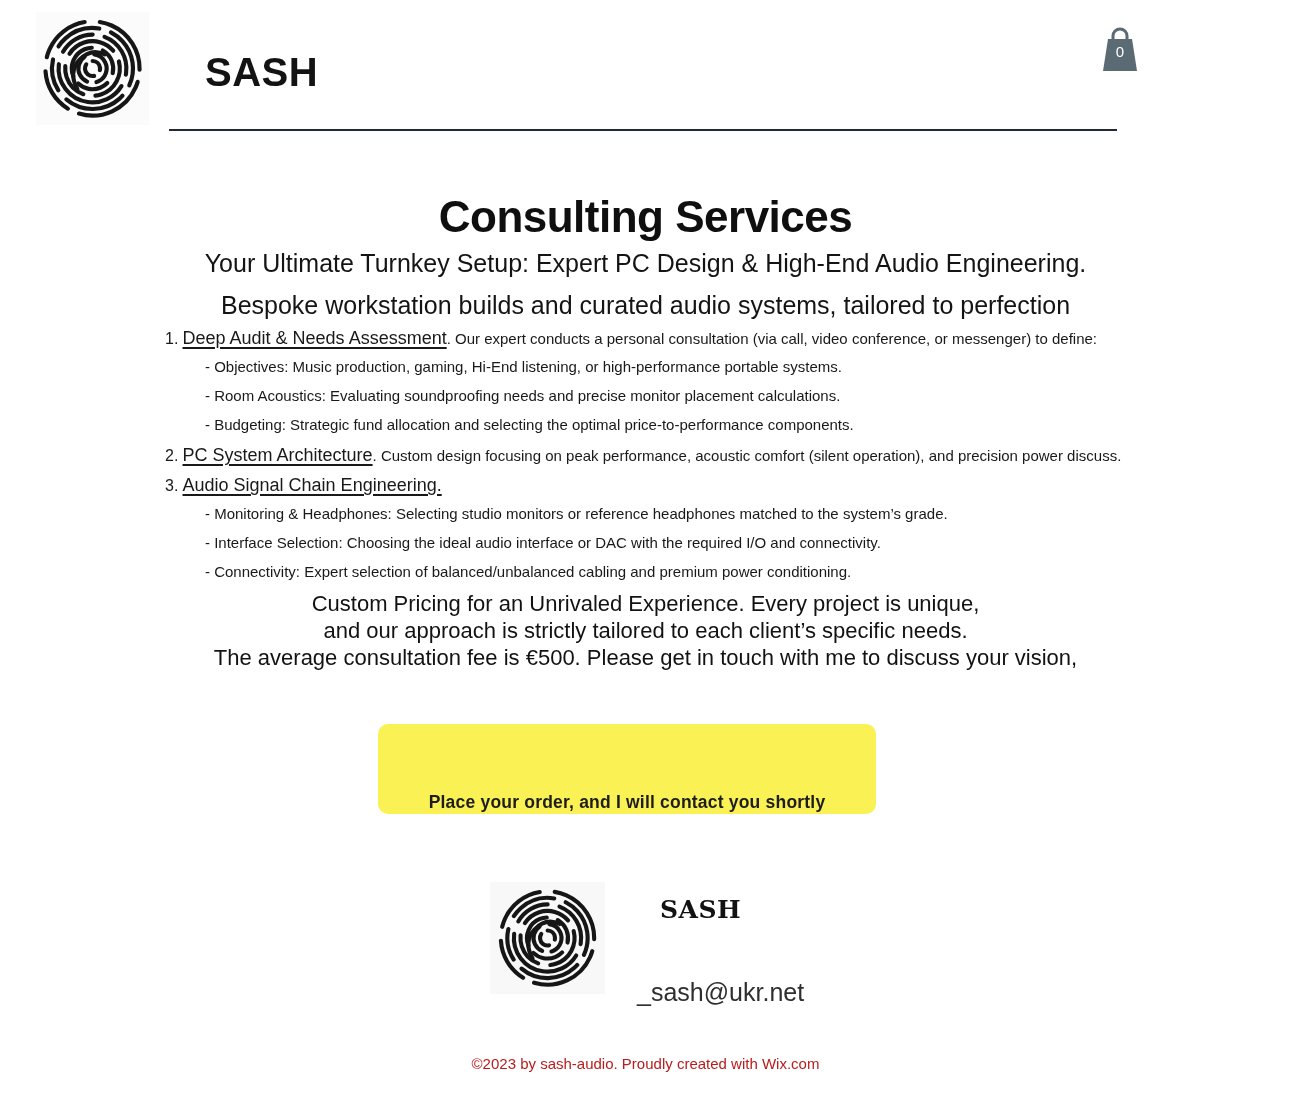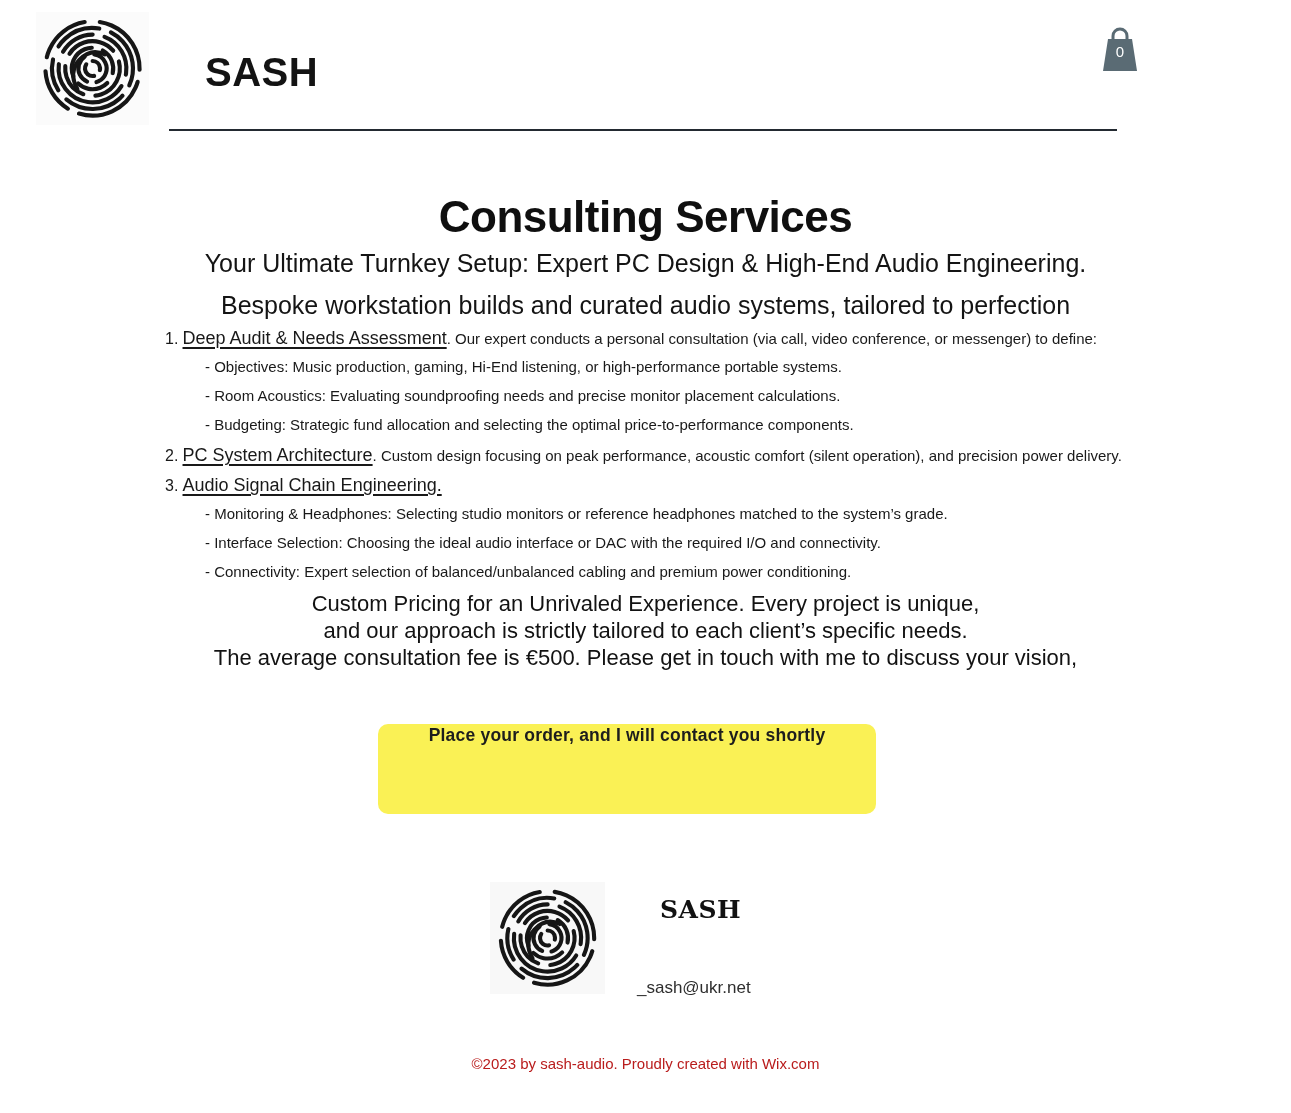--- a/index.html
+++ b/index.html
@@ -29,27 +29,27 @@
   .svc-main { font-size:15px; line-height:24px; margin-bottom:5px; color:#191919; }
   .svc-num { font-size:16px; }
   .svc-title { font-size:18px; text-decoration:underline; text-decoration-thickness:1.5px; text-underline-offset:3px; }
   .svc-after { font-size:15px; }
   .svc-sub { padding-left:40px; font-size:15px; line-height:21px; margin-bottom:8px; color:#191919; }
 
   
   .pricing { position:absolute; left:0; top:590px; width:100%; text-align:center; font-size:22px; line-height:27px; color:#121212; }
 
   
-  .order-btn { position:absolute; left:378px; top:724px; width:498px; height:90px; background:#FAF155; border:none; border-radius:10px; cursor:pointer; display:flex; align-items:flex-start; justify-content:center; }
+  .order-btn { position:absolute; left:378px; top:724px; width:498px; height:90px; background:#FAF155; border:none; border-radius:10px; cursor:pointer; display:flex; align-items:flex-end; justify-content:center; }
   .order-btn span { font-family:"Liberation Sans", sans-serif; font-size:17.5px; font-weight:700; color:#1d1d1d; letter-spacing:.2px; }
 
   
   .logo-footer { position:absolute; left:490px; top:882px; width:115px; height:112px; background:#f8f8f8; }
   .footer-brand { position:absolute; left:660px; top:895px; font-family:"DejaVu Serif", serif; font-size:25px; font-weight:700; color:#121212; letter-spacing:.5px; }
-  .footer-email { position:absolute; left:637px; top:978px; font-size:17px; color:#2e2e2e; cursor:pointer; }
+  .footer-email { position:absolute; left:637px; top:978px; font-size:25px; color:#2e2e2e; cursor:pointer; }
   .copyright { position:absolute; left:0; top:1055px; width:100%; text-align:center; font-size:15px; color:#b91c1c; }
 </style>
 </head>
 <body>
 
 <svg width="0" height="0" style="position:absolute">
   <defs>
     <g id="fp" fill="none" stroke="#161616" stroke-width="4.4" stroke-linecap="round">
       <circle cx="60" cy="60" r="50" stroke-dasharray="72 13 48 15 58 16" transform="rotate(24 60 60)"></circle>
       <circle cx="60" cy="60" r="43" stroke-dasharray="50 13 66 13 34 15" transform="rotate(-42 60 60)"></circle>
@@ -92,21 +92,21 @@
     <div class="svc-main">
       <span class="svc-num">1.</span>
       <span class="svc-title">Deep Audit &amp; Needs Assessment</span><span class="svc-after">. Our expert conducts a personal consultation (via call, video conference, or messenger) to define:</span>
     </div>
     <div class="svc-sub">- Objectives: Music production, gaming, Hi-End listening, or high-performance portable systems.</div>
     <div class="svc-sub">- Room Acoustics: Evaluating soundproofing needs and precise monitor placement calculations.</div>
     <div class="svc-sub">- Budgeting: Strategic fund allocation and selecting the optimal price-to-performance components.</div>
 
     <div class="svc-main">
       <span class="svc-num">2.</span>
-      <span class="svc-title">PC System Architecture</span><span class="svc-after">. Custom design focusing on peak performance, acoustic comfort (silent operation), and precision power delivery.</span>
+      <span class="svc-title">PC System Architecture</span><span class="svc-after">. Custom design focusing on peak performance, acoustic comfort (silent operation), and precision power discuss.</span>
     </div>
 
     <div class="svc-main">
       <span class="svc-num">3.</span>
       <span class="svc-title">Audio Signal Chain Engineering.</span><span class="svc-after"></span>
     </div>
     <div class="svc-sub">- Monitoring &amp; Headphones: Selecting studio monitors or reference headphones matched to the system’s grade.</div>
     <div class="svc-sub">- Interface Selection: Choosing the ideal audio interface or DAC with the required I/O and connectivity.</div>
     <div class="svc-sub">- Connectivity: Expert selection of balanced/unbalanced cabling and premium power conditioning.</div>
 

